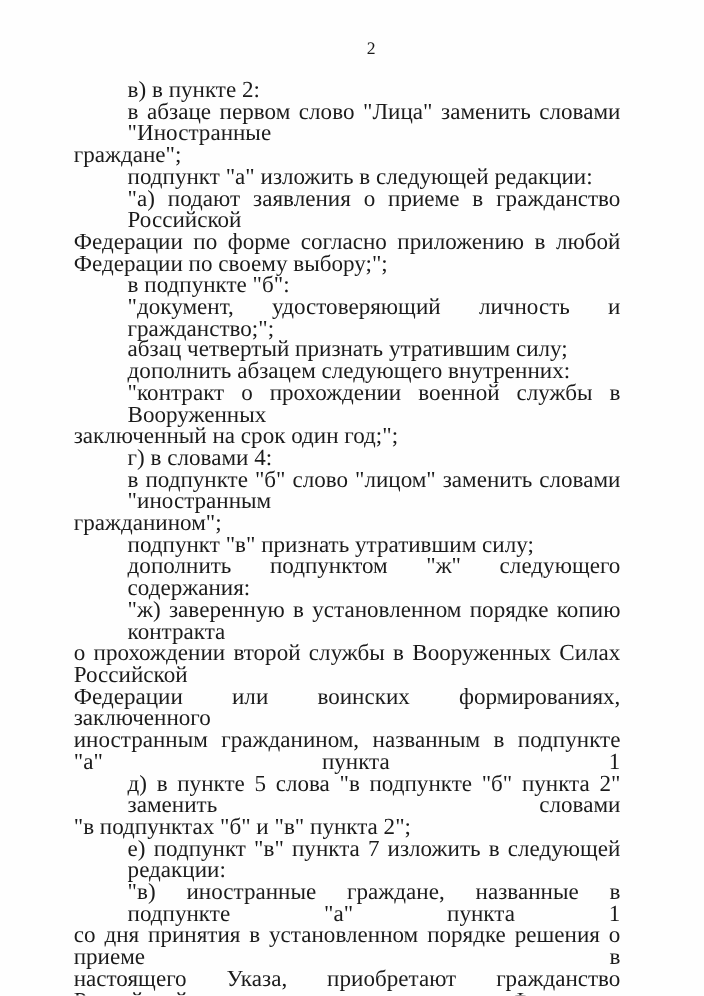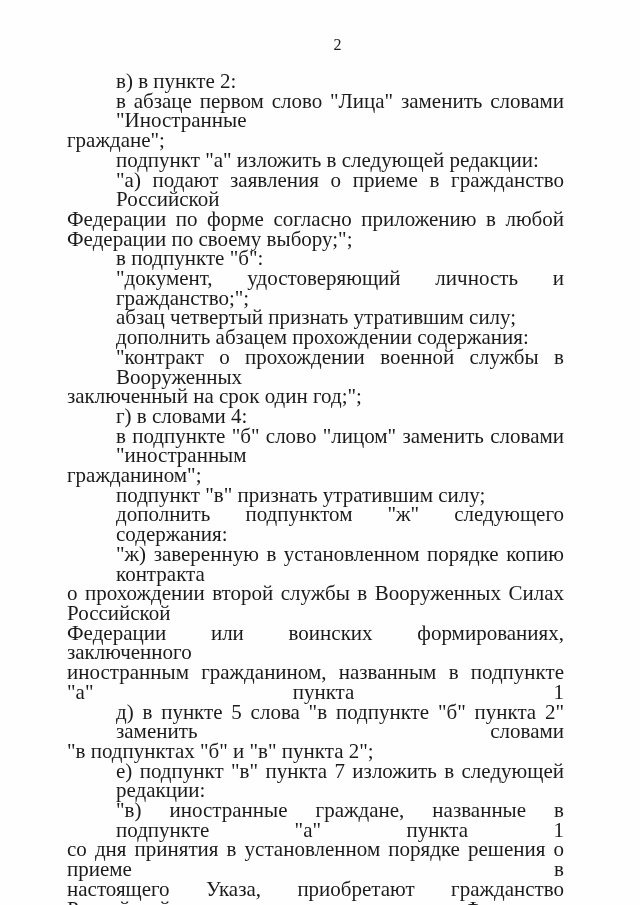--- a/index.html
+++ b/index.html
@@ -74,21 +74,21 @@
     <div class="paragraph">
       <div class="line first last">в подпункте "б":</div>
     </div>
     <div class="paragraph">
       <div class="line first last">"документ, удостоверяющий личность и гражданство;";</div>
     </div>
     <div class="paragraph">
       <div class="line first last">абзац четвертый признать утратившим силу;</div>
     </div>
     <div class="paragraph">
-      <div class="line first last">дополнить абзацем прохождении содержания:</div>
+      <div class="line first last">дополнить абзацем следующего внутренних:</div>
     </div>
     <div class="paragraph">
       <div class="line first">"контракт о прохождении военной службы в Вооруженных</div>
       <div class="line last">заключенный на срок один год;";</div>
     </div>
     <div class="paragraph">
       <div class="line first last">г) в словами 4:</div>
     </div>
     <div class="paragraph">
       <div class="line first">в подпункте "б" слово "лицом" заменить словами "иностранным</div>

